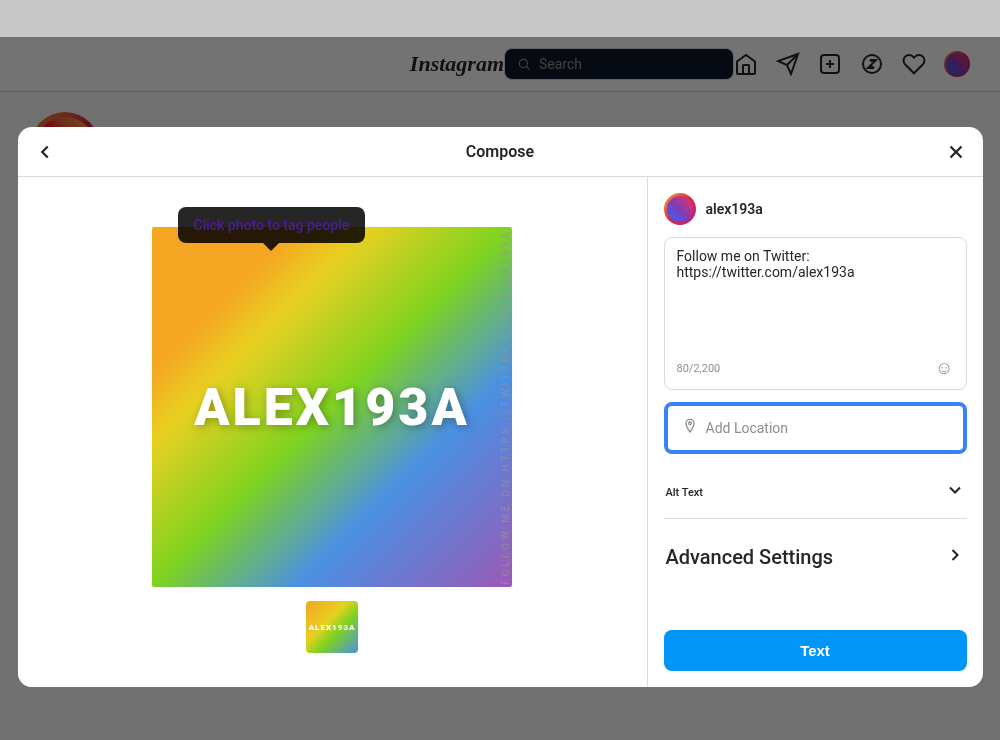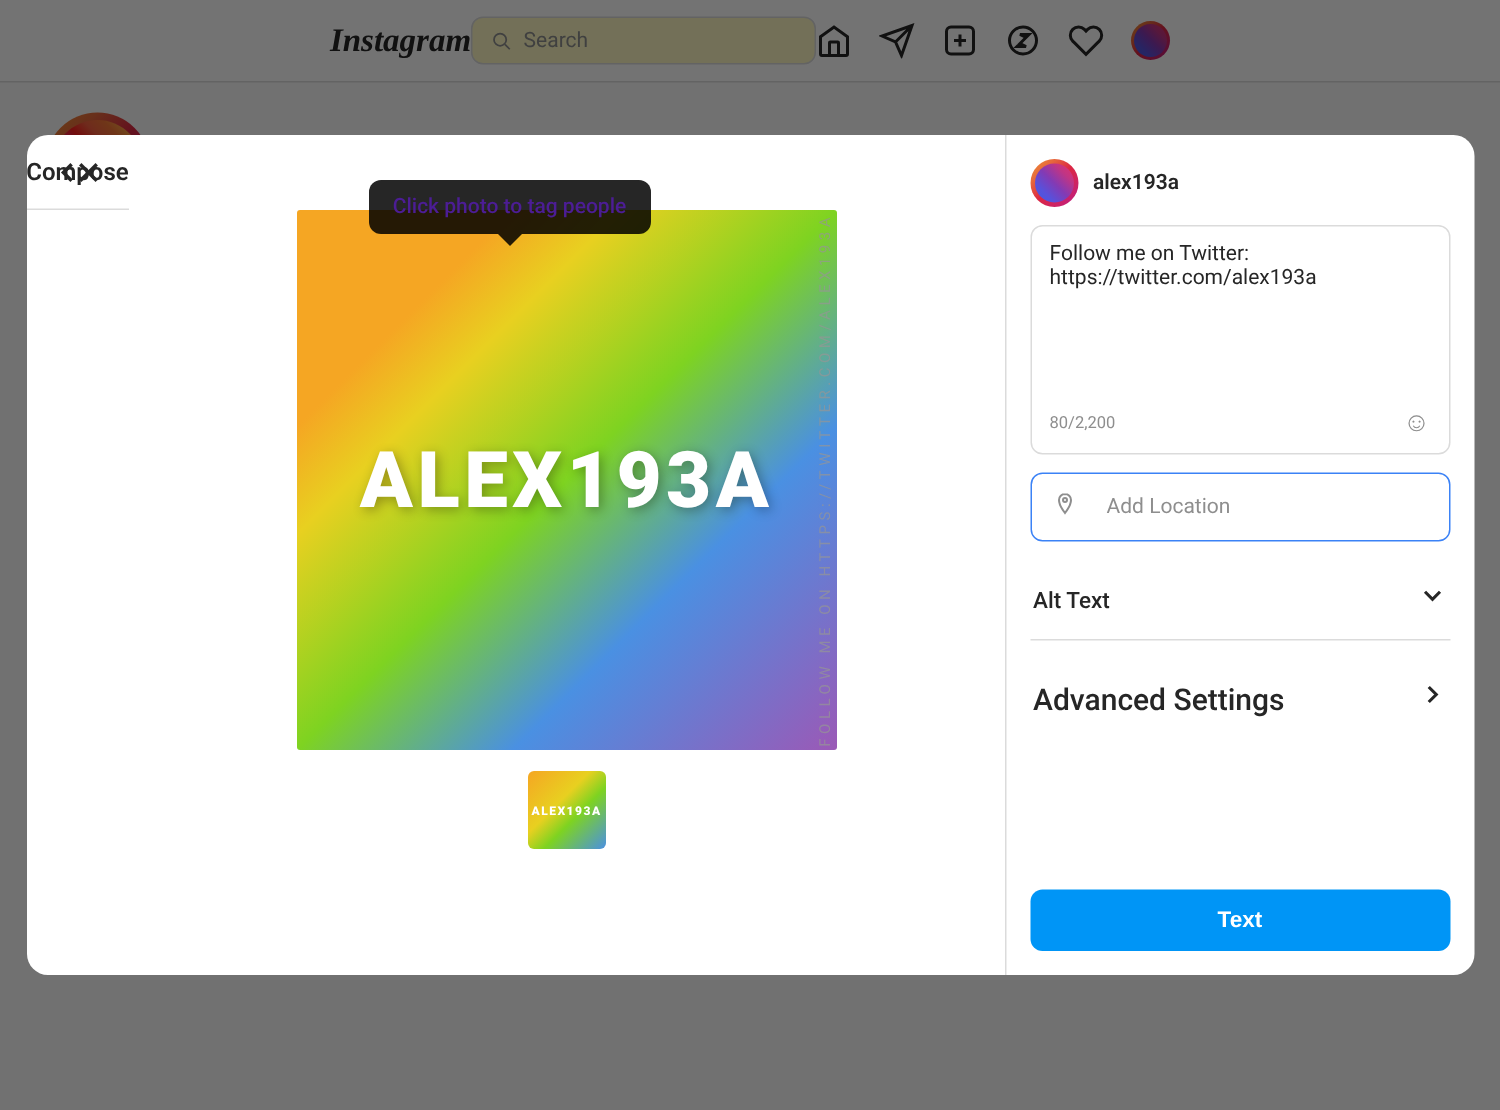--- a/index.html
+++ b/index.html
@@ -20,38 +20,39 @@
     }
 
     
     .ig-nav {
       width: 100%;
       height: 55px;
       background: #fff;
       border-bottom: 1px solid #dbdbdb;
       display: flex;
       align-items: center;
-      justify-content: center;
+      justify-content: flex-end;
       padding: 0 30px;
       position: relative;
       z-index: 1;
+      margin-top: 37px;
     }
 
     .ig-logo {
       font-family: Georgia, 'Times New Roman', serif;
       font-style: italic;
       font-size: 22px;
       font-weight: bold;
       color: #262626;
     }
 
     .ig-search {
       width: 230px;
       height: 32px;
-      background: #fef9c3;
+      background: #0f172a;
       border: 1px solid #dbdbdb;
       border-radius: 8px;
       display: flex;
       align-items: center;
       padding: 0 12px;
       gap: 8px;
       color: #8e8e8e;
       font-size: 14px;
     }
 
@@ -127,21 +128,21 @@
     }
 
     
     .compose-modal {
       width: 965px;
       height: 560px;
       background: #fff;
       border-radius: 14px;
       overflow: hidden;
       display: flex;
-      flex-direction: row;
+      flex-direction: column;
       position: relative;
     }
 
     
     .modal-header {
       height: 50px;
       border-bottom: 1px solid #dbdbdb;
       display: flex;
       align-items: center;
       justify-content: center;
@@ -373,26 +374,26 @@
     .emoji-btn {
       background: none;
       border: none;
       cursor: pointer;
       font-size: 18px;
       color: #8e8e8e;
     }
 
     
     .location-field {
-      border: 1px solid #3b82f6;
+      border: 4px solid #3b82f6;
       border-radius: 8px;
       padding: 12px 14px;
       display: flex;
       align-items: center;
-      gap: 20px;
+      gap: 8px;
       cursor: pointer;
     }
 
     .location-icon {
       color: #8e8e8e;
       font-size: 16px;
     }
 
     .location-placeholder {
       font-size: 14px;
@@ -403,21 +404,21 @@
     .expand-row {
       display: flex;
       justify-content: space-between;
       align-items: center;
       padding: 14px 2px;
       border-bottom: 1px solid #dbdbdb;
       cursor: pointer;
     }
 
     .expand-row-label {
-      font-size: 15px;
+      font-size: 11px;
       font-weight: 500;
       color: #262626;
     }
 
     .expand-icon {
       color: #262626;
       font-size: 18px;
     }
 
     

